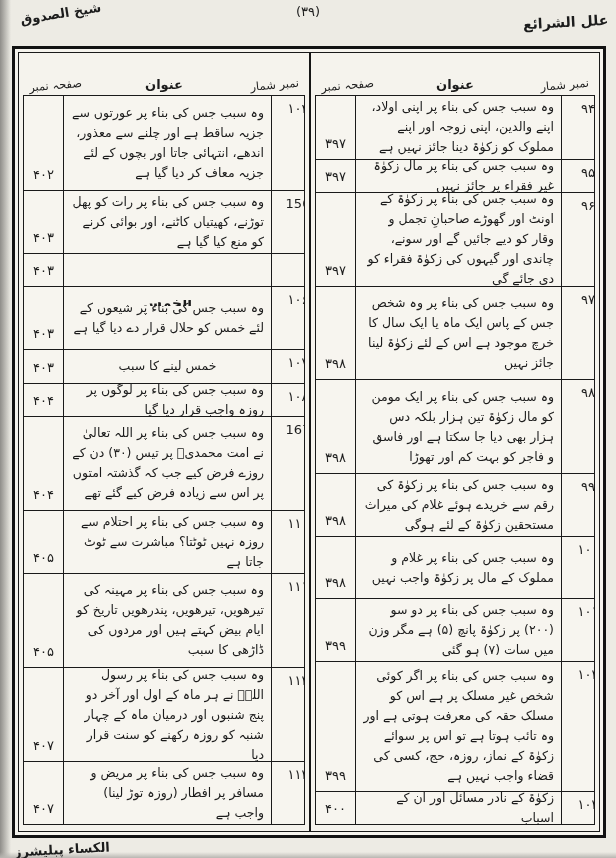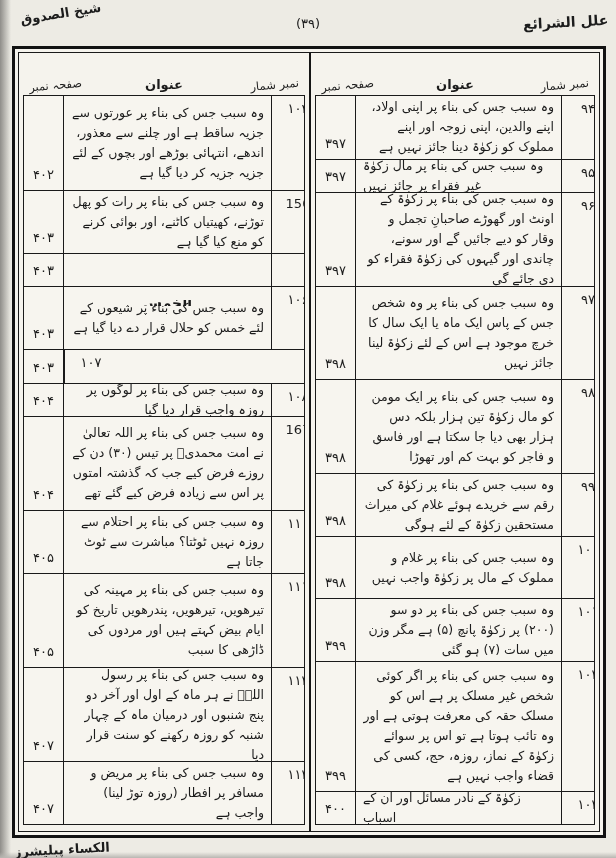--- a/index.html
+++ b/index.html
@@ -15,21 +15,21 @@
     position:absolute; left:0; top:0; width:11px; height:100%;
     background:linear-gradient(to right, #8f8d89, rgba(143,141,137,0));
   }
   .scan-edge-bottom {
     position:absolute; left:0; bottom:0; width:100%; height:6px;
     background:linear-gradient(to top, #b9b7b2, rgba(185,183,178,0));
   }
 
   
   .book-title   { position:absolute; top:14px; right:8px;  font-size:14px; font-weight:bold; transform:rotate(-3deg); }
-  .center-pagenum{ position:absolute; top:16px; left:50%;  transform:translateX(-50%); font-size:13px; letter-spacing:1px; }
+  .center-pagenum{ position:absolute; top:4px; left:50%;  transform:translateX(-50%); font-size:13px; letter-spacing:1px; }
   .author       { position:absolute; top:6px;  left:20px;  font-size:13px; font-weight:bold; transform:rotate(-9deg); }
   .publisher    { position:absolute; bottom:1px; left:14px; font-size:13px; font-weight:bold; transform:rotate(-3deg); }
 
   
   .frame-outer {
     position:absolute; left:12px; right:10px; top:46px; bottom:20px;
     border:3px solid #121212; padding:3px;
     background:#f5f3ed;
   }
   .frame-inner {
@@ -69,21 +69,21 @@
     display:flex; align-items:center;
     padding:3px 7px; font-size:12.5px; line-height:1.6;
     overflow:hidden;
   }
   .col-serial {
     width:33px; flex:none; border-left:1px solid #1a1a1a;
     display:flex; align-items:flex-start; justify-content:center;
     padding-top:5px; font-size:13px;padding-left:20px;
   }
   .row.heading .col-title { justify-content:center; text-align:right; font-weight:bold; font-size:14px;margin-top:46px; }
-  .row.center .col-title  { justify-content:center; text-align:left; }
+  .row.center .col-title  { justify-content:center; text-align:right; }
 </style>
 </head>
 <body>
 
 <div class="scan-edge-left"></div>
 <div class="scan-edge-bottom"></div>
 
 <div class="book-title">علل الشرائع</div>
 <div class="center-pagenum">(۳۹)</div>
 <div class="author">شیخ الصدوق</div>
@@ -93,40 +93,41 @@
 
     <div class="half half-left">
       <div class="half-head">
         <div class="head-page">صفحہ نمبر</div>
         <div class="head-title">عنوان</div>
         <div class="head-serial">نمبر شمار</div>
       </div>
       <div class="toc-table">
         <div class="row h3">
           <div class="col-page">۴۰۲</div>
-          <div class="col-title">وہ سبب جس کی بناء پر عورتوں سے جزیہ ساقط ہے اور چلنے سے معذور، اندھے، انتہائی بوڑھے اور بچوں کے لئے جزیہ جزیہ کر دیا گیا ہے</div>
+          <div class="col-title">وہ سبب جس کی بناء پر عورتوں سے جزیہ ساقط ہے اور چلنے سے معذور، اندھے، انتہائی جاتا اور بچوں کے لئے جزیہ معاف کر دیا گیا ہے</div>
           <div class="col-serial">۱۰۴</div>
         </div>
         <div class="row h2">
           <div class="col-page">۴۰۳</div>
           <div class="col-title">وہ سبب جس کی بناء پر رات کو پھل توڑنے، کھیتیاں کاٹنے، اور بوائی کرنے کو منع کیا گیا ہے</div>
           <div class="col-serial">150</div>
         </div>
         <div class="row h1 heading">
           <div class="col-page">۴۰۳</div>
           <div class="col-title">الخمس</div>
           <div class="col-serial"></div>
         </div>
         <div class="row h2">
           <div class="col-page">۴۰۳</div>
           <div class="col-title">وہ سبب جس کی بناء پر شیعوں کے لئے خمس کو حلال قرار دے دیا گیا ہے</div>
           <div class="col-serial">۱۰۶</div>
         </div>
         <div class="row h1 center">
           <div class="col-page">۴۰۳</div>
+          <div class="col-title">خمس لینے کا سبب</div>
           <div class="col-serial">۱۰۷</div>
         </div>
         <div class="row h1">
           <div class="col-page">۴۰۴</div>
           <div class="col-title">وہ سبب جس کی بناء پر لوگوں پر روزہ واجب قرار دیا گیا</div>
           <div class="col-serial">۱۰۸</div>
         </div>
         <div class="row h3">
           <div class="col-page">۴۰۴</div>
           <div class="col-title">وہ سبب جس کی بناء پر اللہ تعالیٰ نے امت محمدیؐ پر تیس (۳۰) دن کے روزے فرض کیے جب کہ گذشتہ امتوں پر اس سے زیادہ فرض کیے گئے تھے</div>

